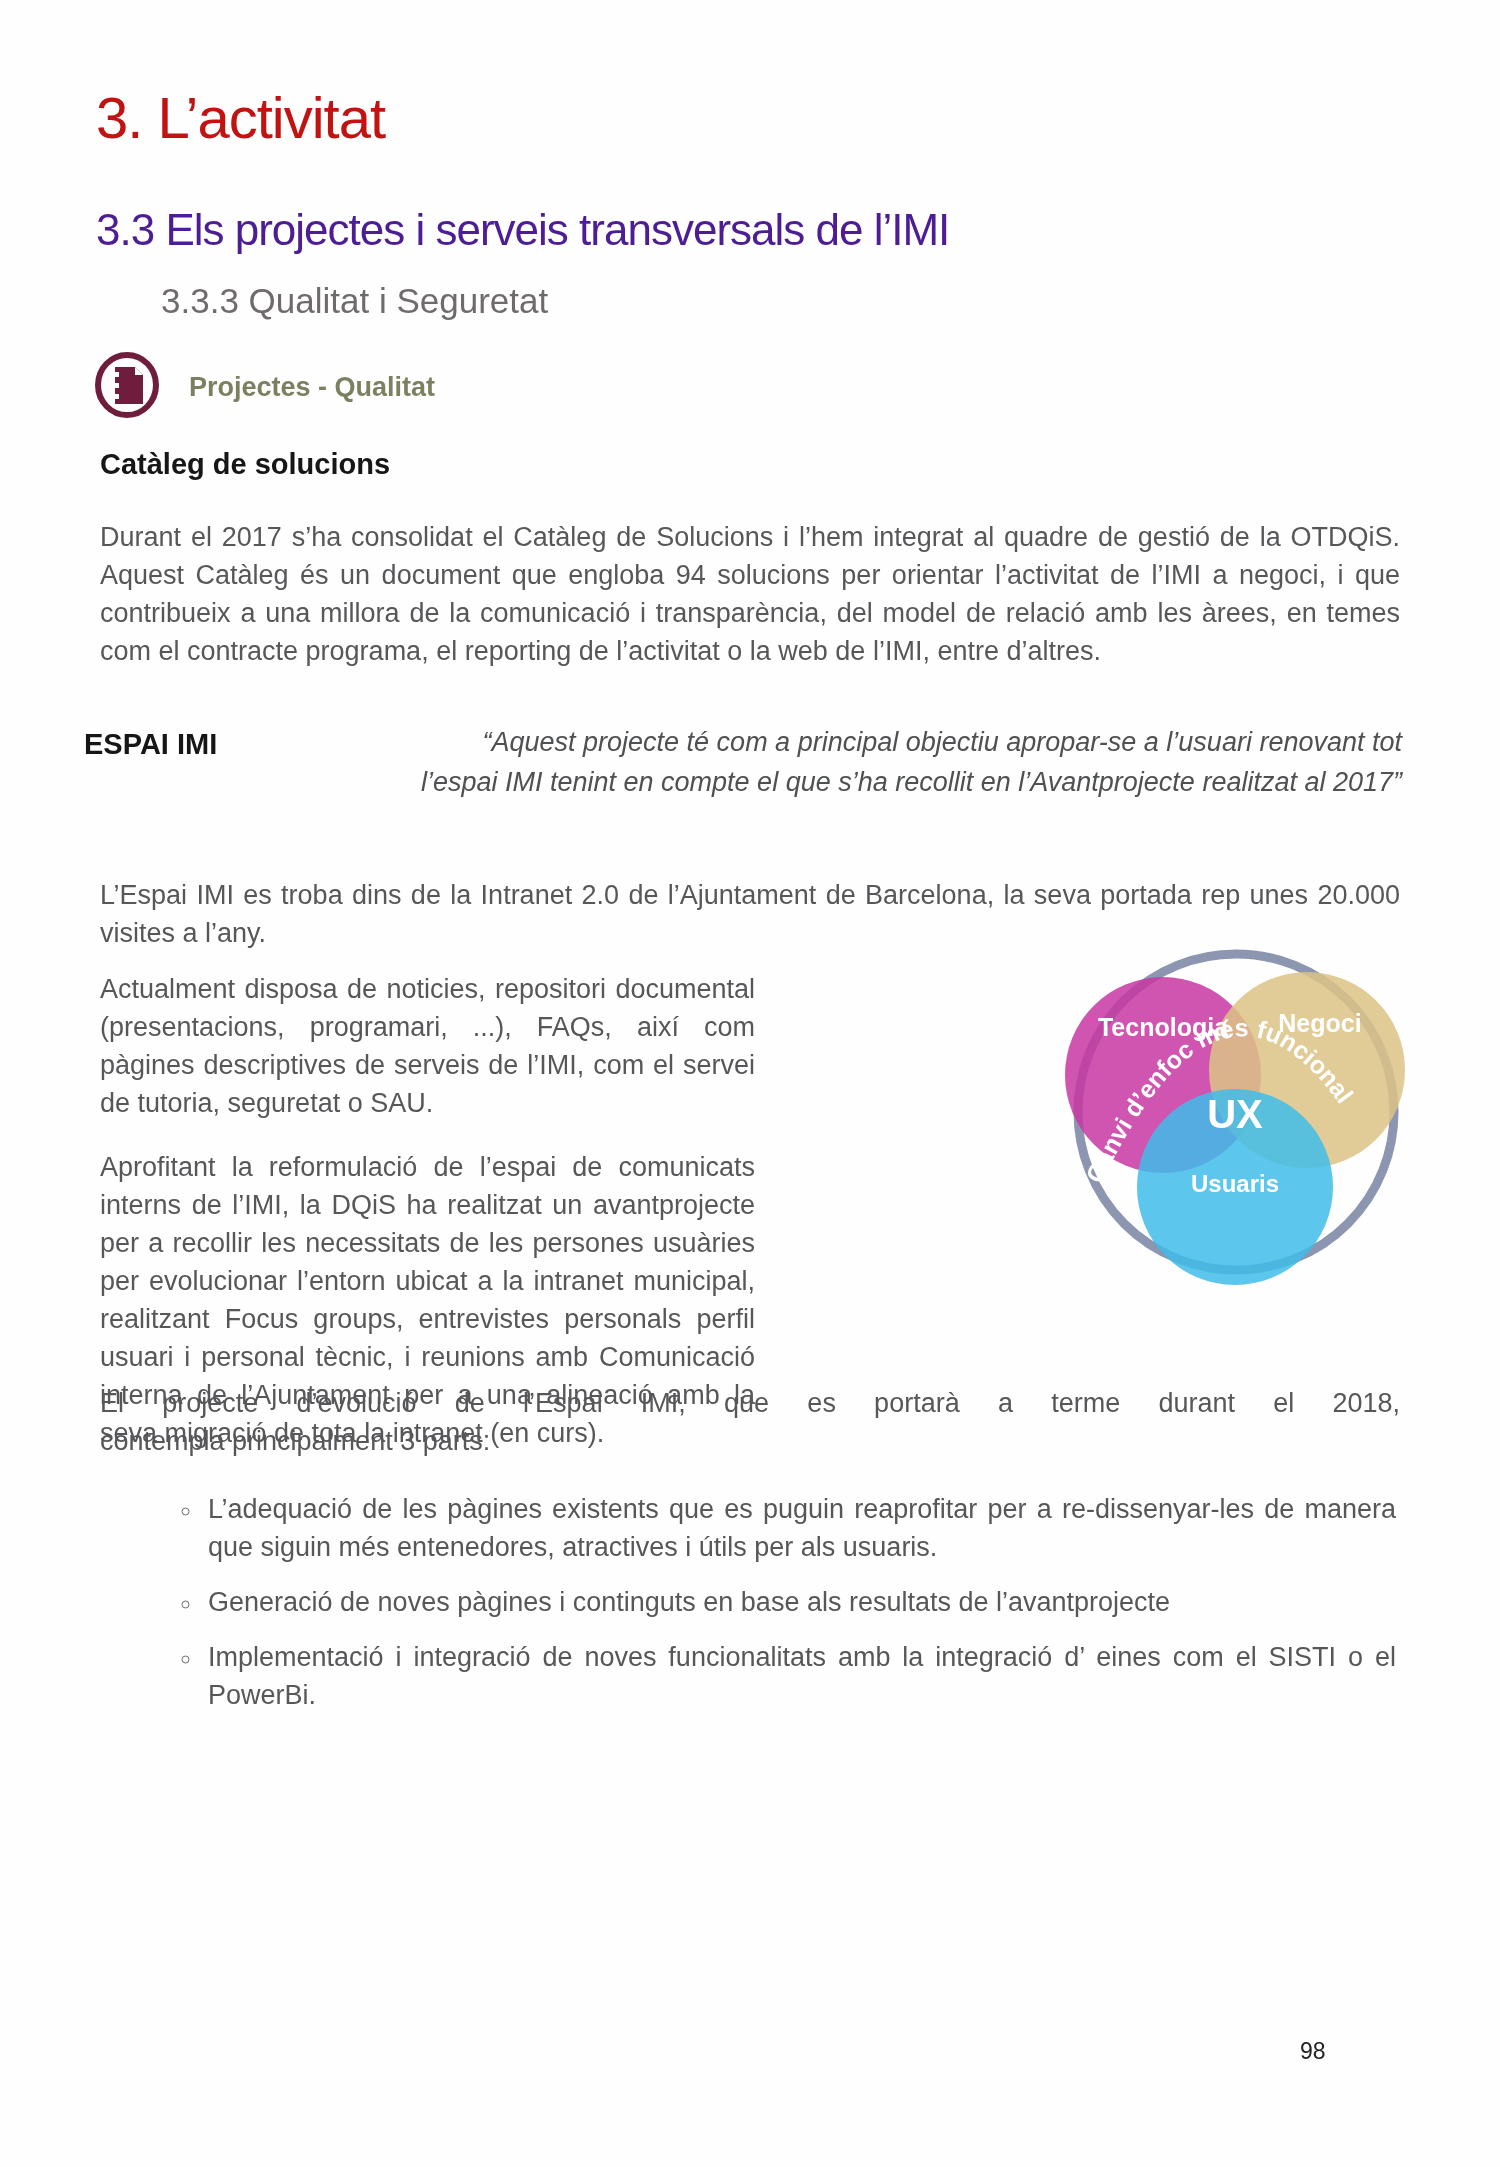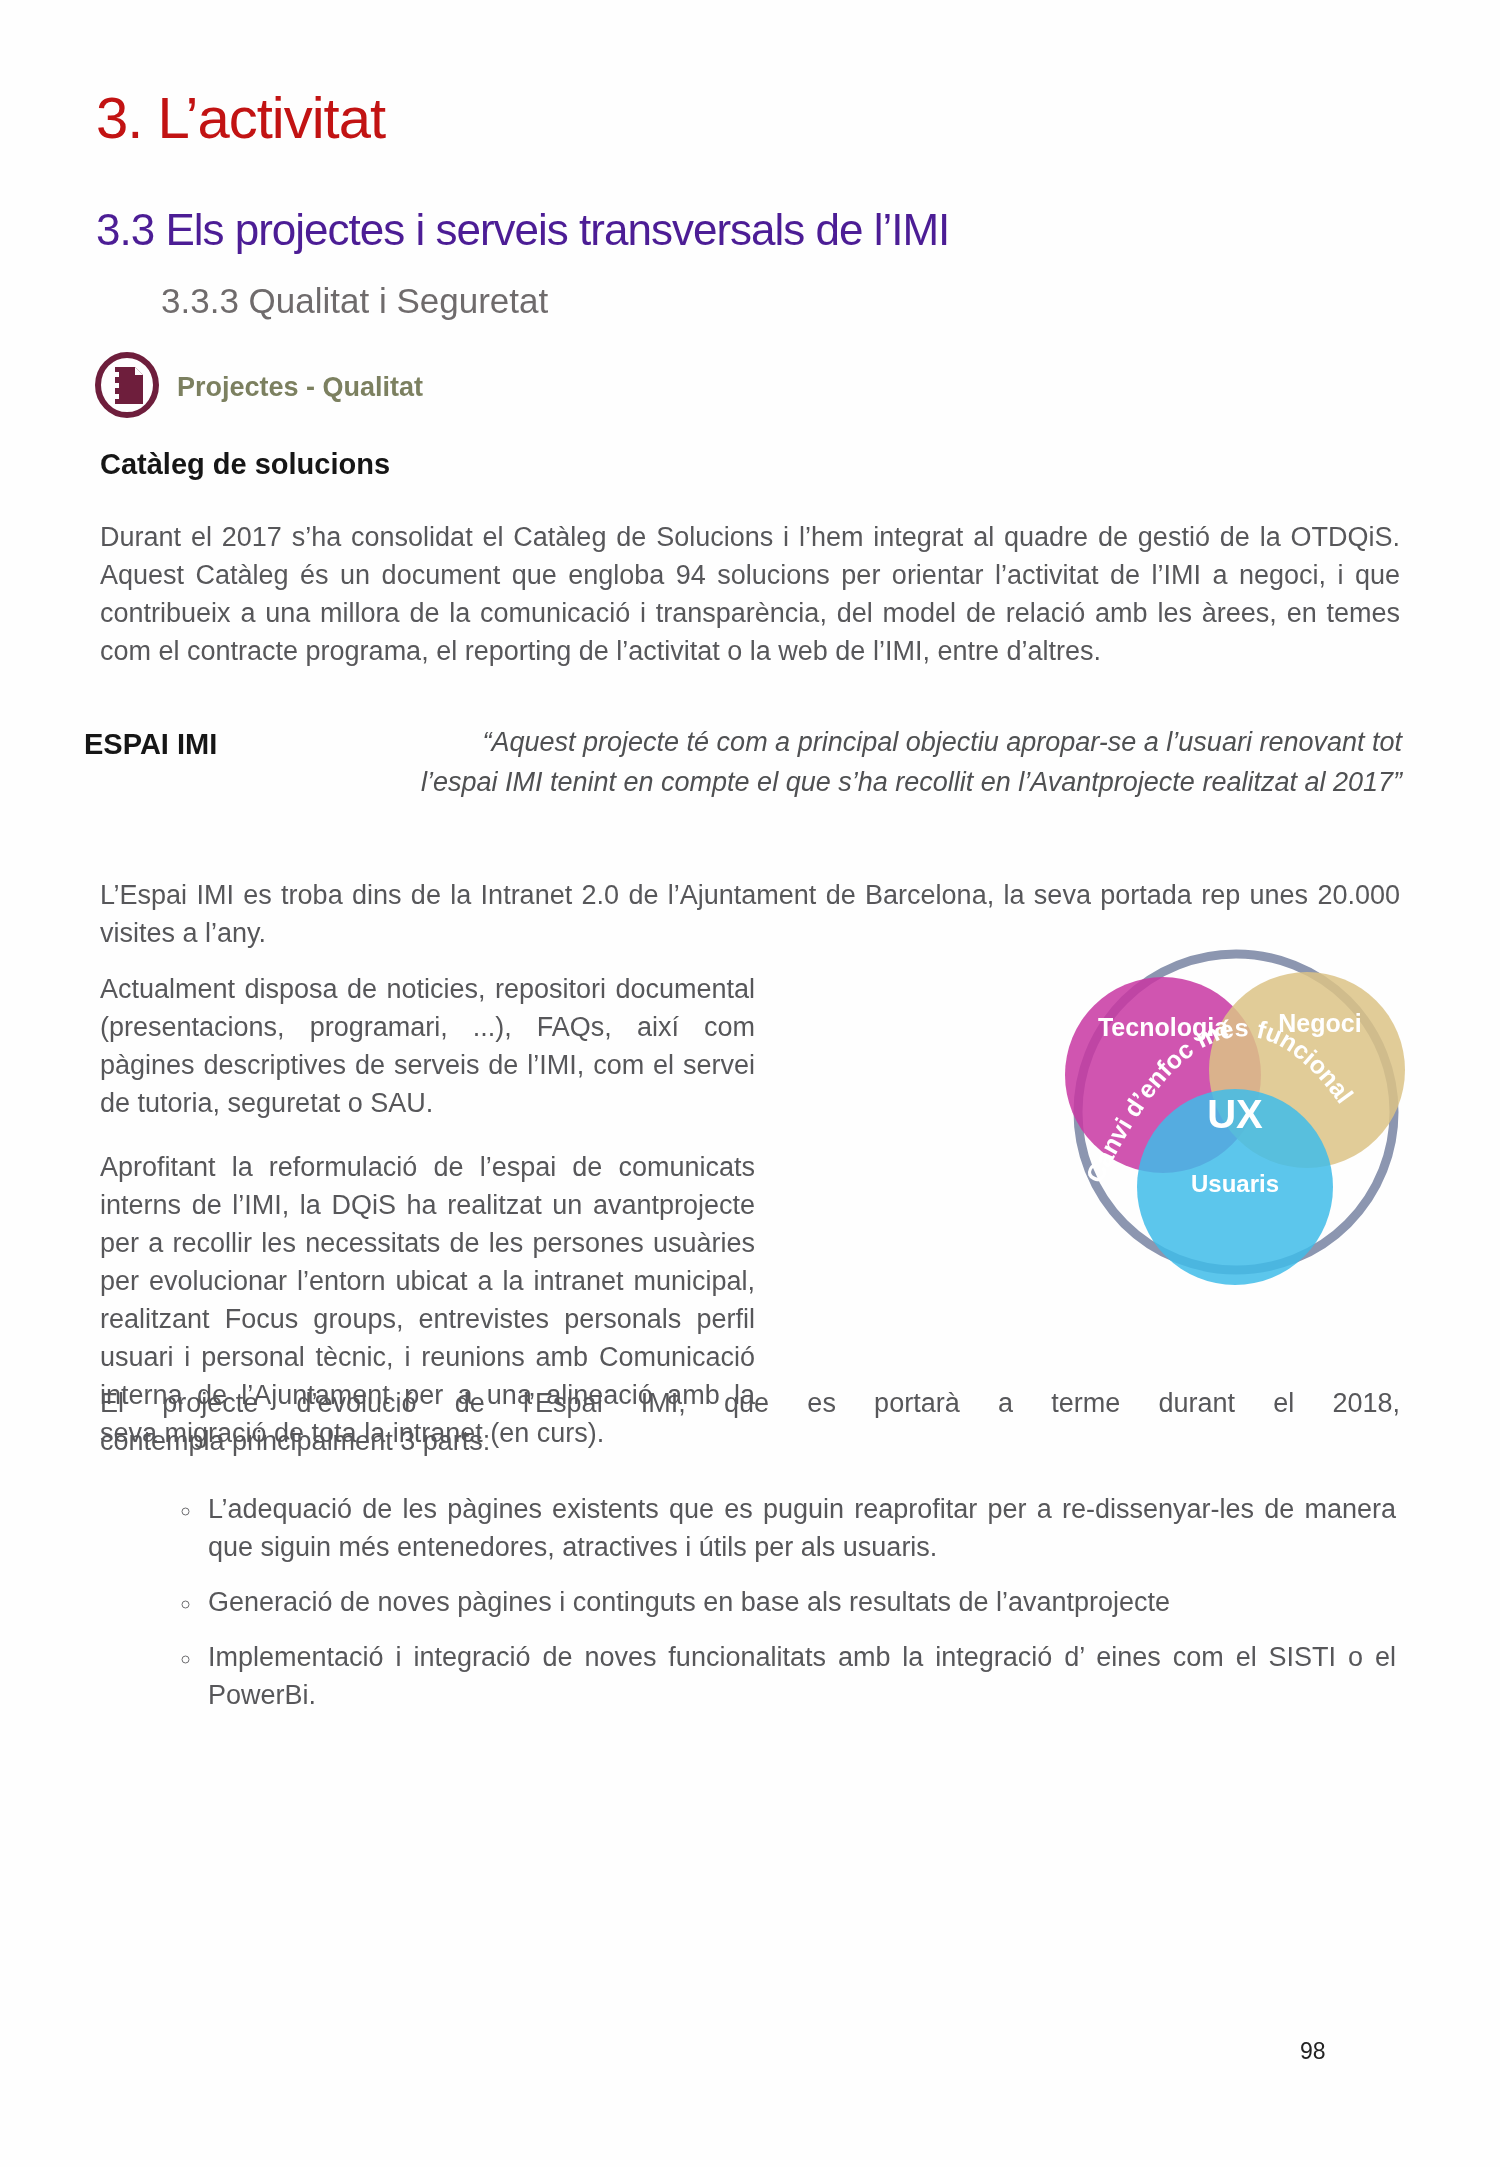--- a/index.html
+++ b/index.html
@@ -7,21 +7,21 @@
     position:relative;
     width:1500px;height:2167px;
     background:#fefefe;
     font-family:"Liberation Sans","DejaVu Sans",sans-serif;
     overflow:hidden;
   }
   .abs{position:absolute;}
   .h1{left:96px;top:86px;font-size:58px;line-height:1.1;color:#c21313;letter-spacing:-1px;}
   .h2{left:96px;top:206px;font-size:44px;line-height:1.1;color:#4c1d95;letter-spacing:-1px;}
   .h3{left:142px;top:282px;font-size:35px;line-height:1.1;color:#6f6b6c;margin-left:19px;}
-  .badge-row{left:95px;top:352px;display:flex;align-items:center;gap:18px;}
+  .badge-row{left:95px;top:352px;display:flex;align-items:center;gap:30px;}
   .badge-label{font-size:27px;font-weight:bold;color:#7c8060;}
   .sec-title{font-size:29px;font-weight:bold;color:#161616;}
   .cataleg-title{left:100px;top:448px;}
   .body-text{font-size:27px;line-height:38px;color:#57575a;text-align:justify;}
   .p-full{left:100px;width:1300px;}
   .p-col{left:100px;width:655px;}
   .para1{top:518px;}
   .espai-title{left:84px;top:728px;}
   .quote{left:330px;top:722px;width:1072px;font-size:27px;line-height:40px;
          font-style:italic;color:#4f5052;text-align:right;}

